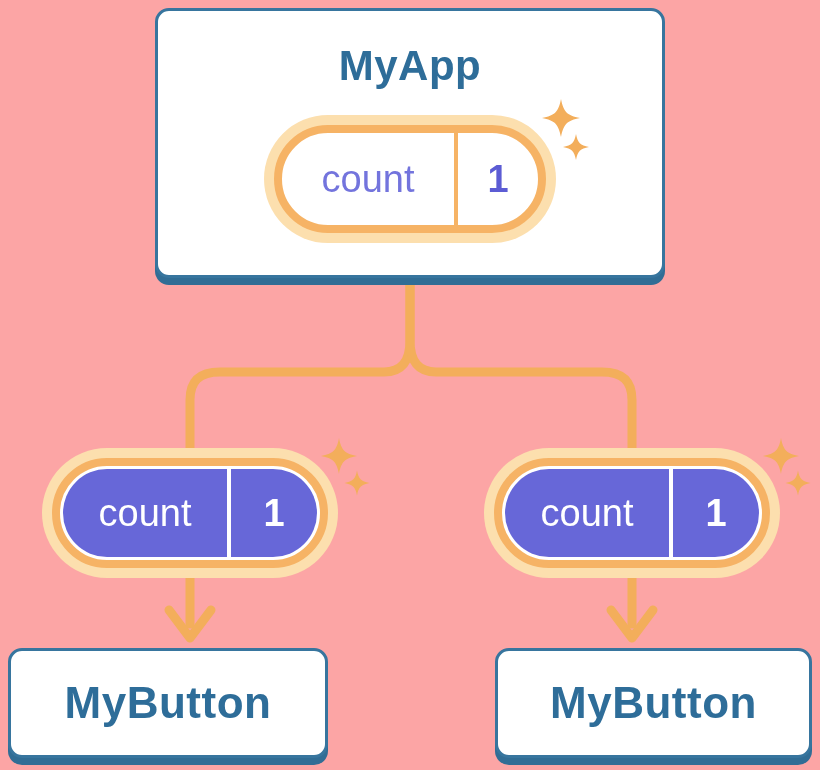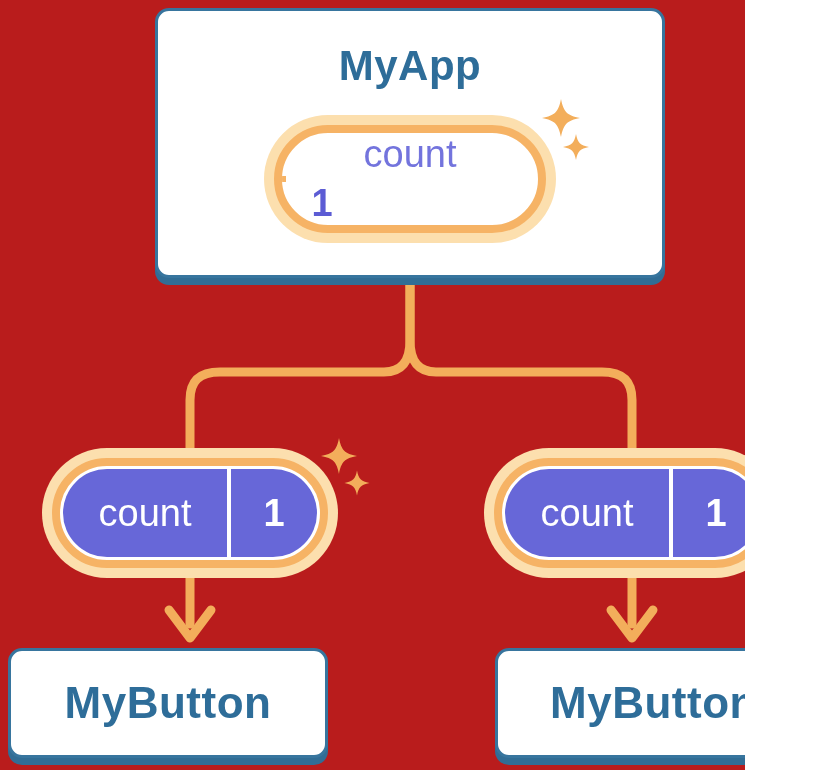--- a/index.html
+++ b/index.html
@@ -1,17 +1,17 @@
 <!DOCTYPE html>
 <html style="--blue-border: #37759e; --blue-shadow: #316d95; --blue-text: #2e6d99; --orange: #f6b365; --orange-halo: #fcdfae; --orange-line: #f3ae5b; --purple: #6767d8; --purple-text: #7374dd; --purple-dark: #5c5cd4;"><head>
 <meta charset="utf-8">
 <style>
   html,body{margin:0;padding:0;background:#ffffff;}
   .stage{
-    position:relative;width:745px;height:770px;background:#b91c1c;
+    position:relative;width:820px;height:770px;background:#fca5a5;
     font-family:"Liberation Sans",sans-serif;overflow:hidden;
   }
   .overlay{position:absolute;left:0;top:0;width:820px;height:770px;pointer-events:none;}
   #connector-layer{z-index:0;}
   #sparkle-layer{z-index:3;}
 
   .card{
     position:absolute;background:#ffffff;
     border:3px solid var(--blue-border,#37759e);
     border-radius:14px;
@@ -29,21 +29,20 @@
   .right-card{left:495px;top:648px;width:317px;height:110px;}
   .child-card .card-title{margin:0;font-size:44px;}
 
   
   .pill{
     position:absolute;box-sizing:border-box;background:#ffffff;
     border:8px solid var(--orange,#f6b365);
     border-radius:999px;
     box-shadow:0 0 0 10px var(--orange-halo,#fcdfae);
     z-index:2;
-    flex-direction:column;
   }
   .state-pill{left:274px;top:125px;width:272px;height:108px;display:flex;overflow:hidden;}
   .cell{display:flex;align-items:center;justify-content:center;}
   .state-label{flex:1;font-size:38px;color:var(--purple-text,#7374dd);}
   .state-divider{width:4px;height:100%;background:var(--orange,#f6b365);}
   .state-value{width:80px;font-size:38px;font-weight:700;color:var(--purple-dark,#5c5cd4);}
 
   
   .prop-pill{width:276px;height:110px;}
   .prop-pill-left{left:52px;top:458px;}

